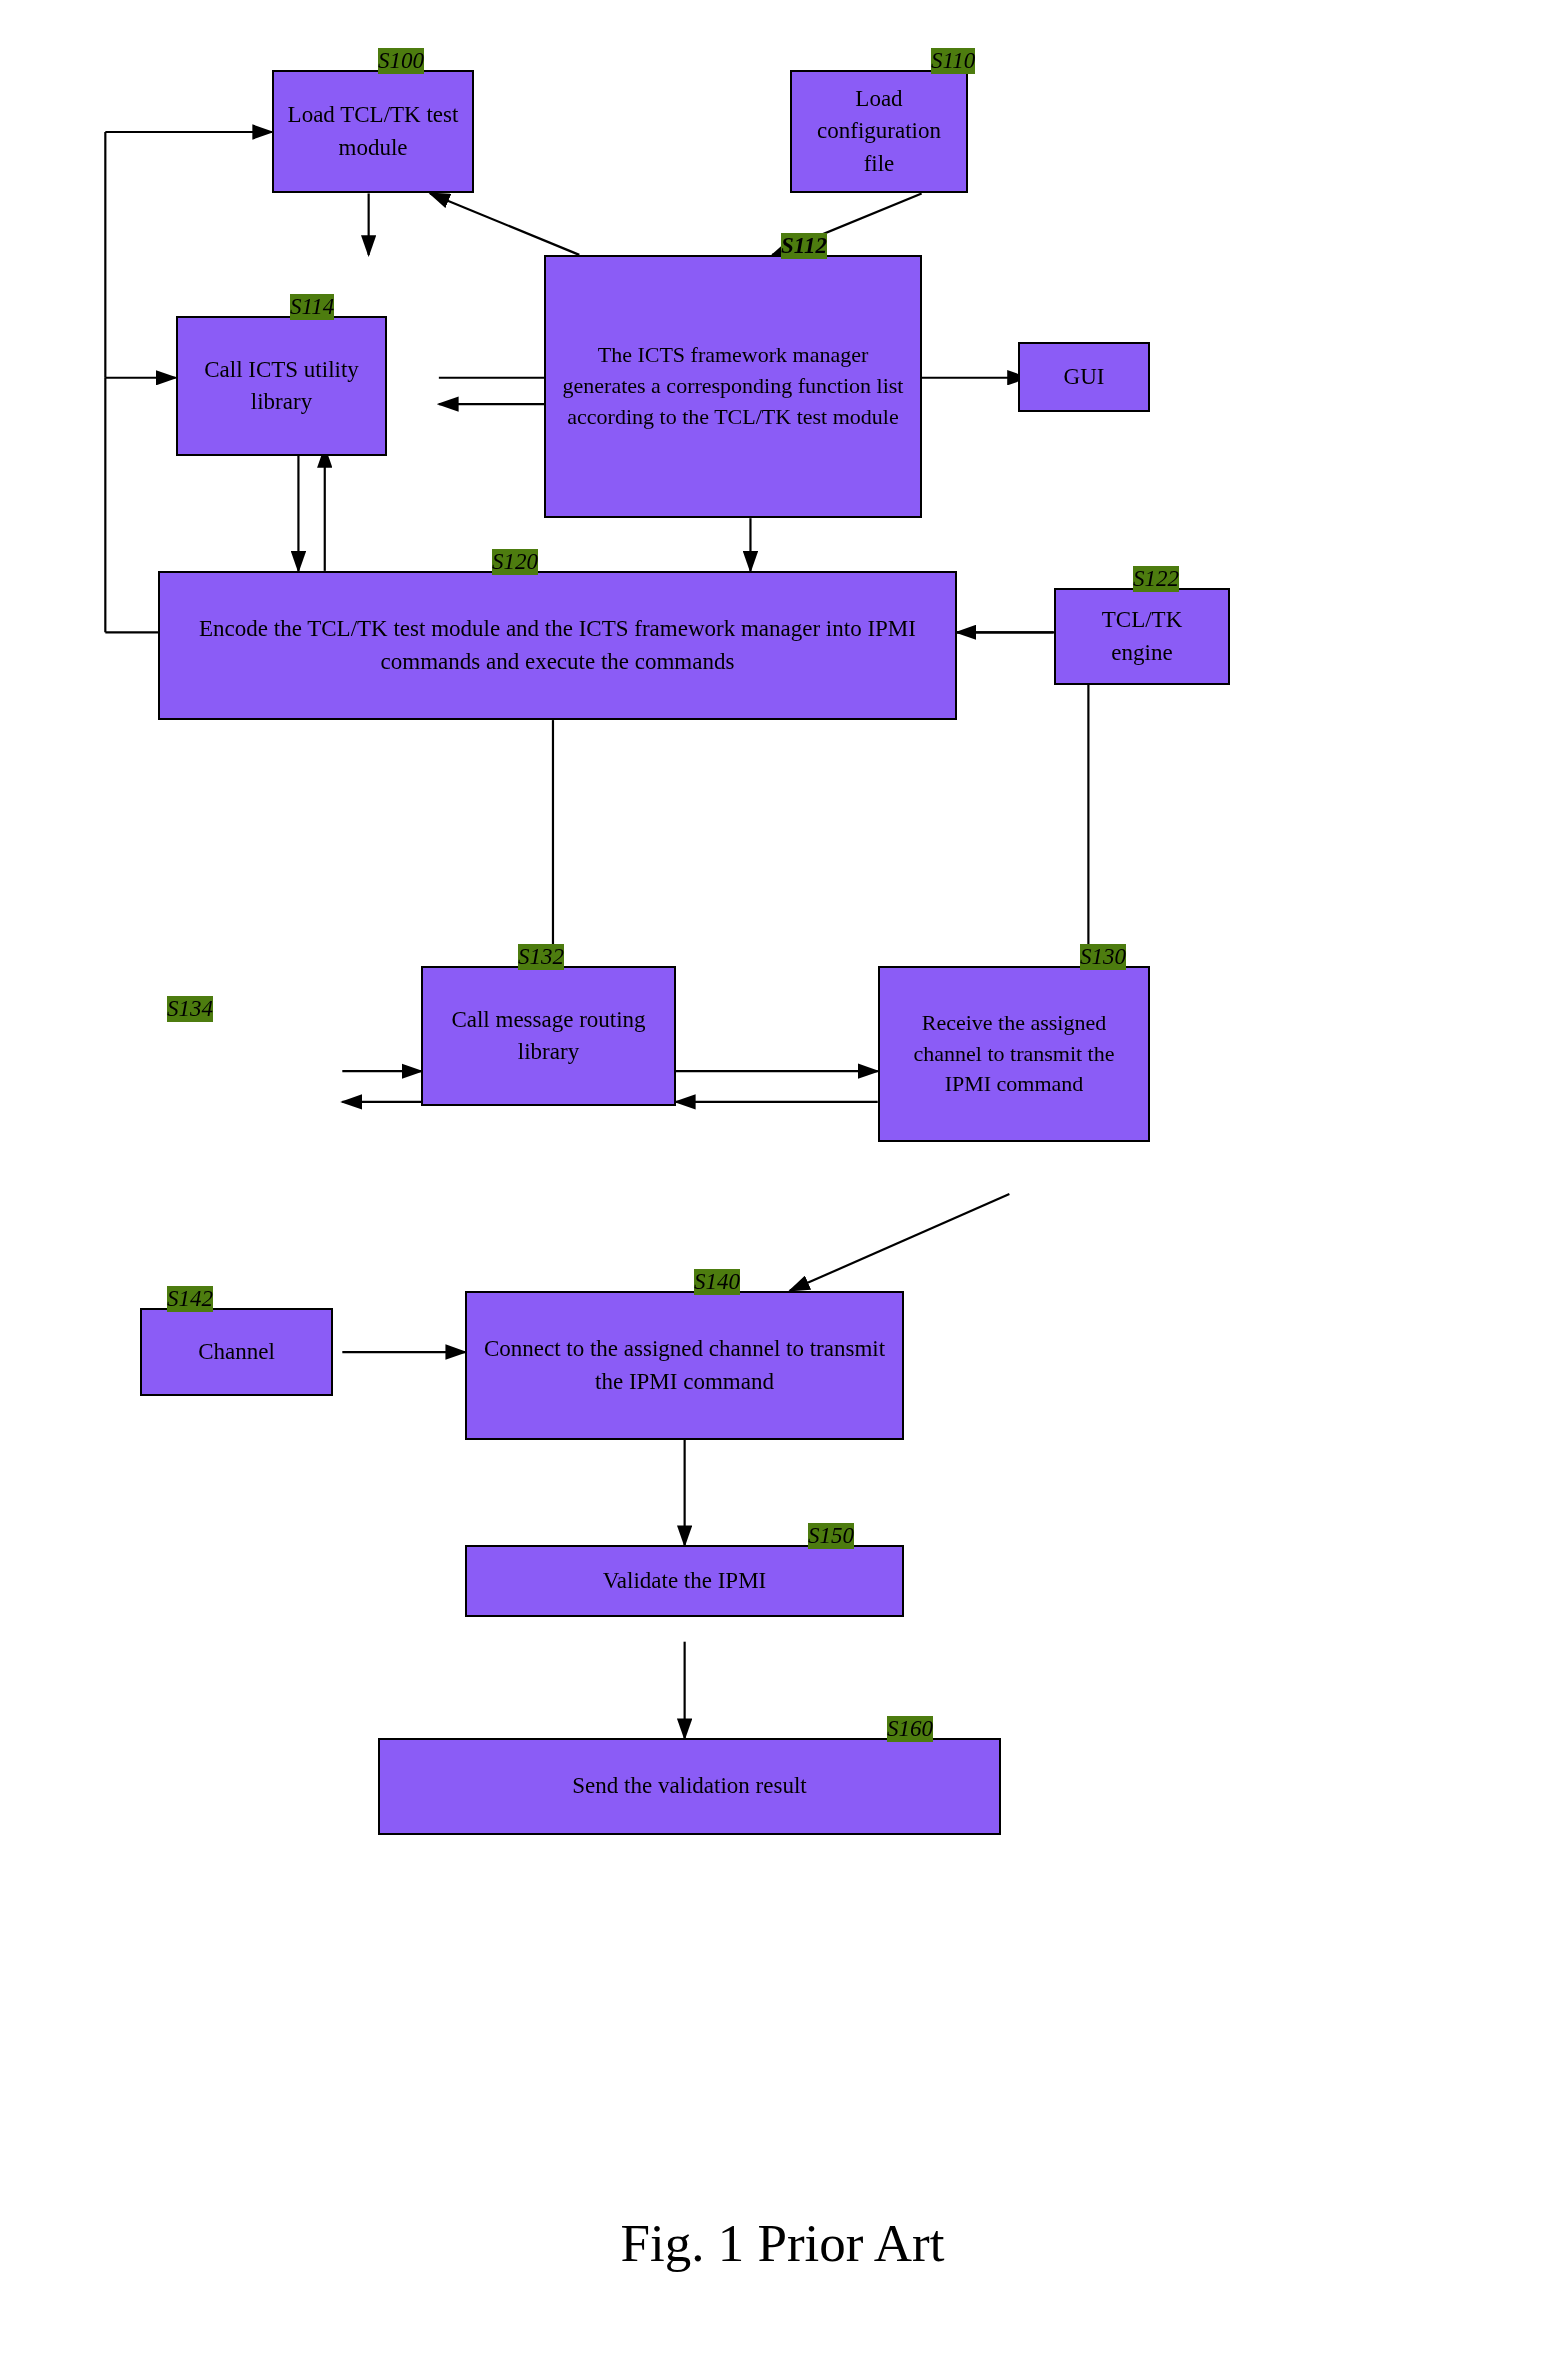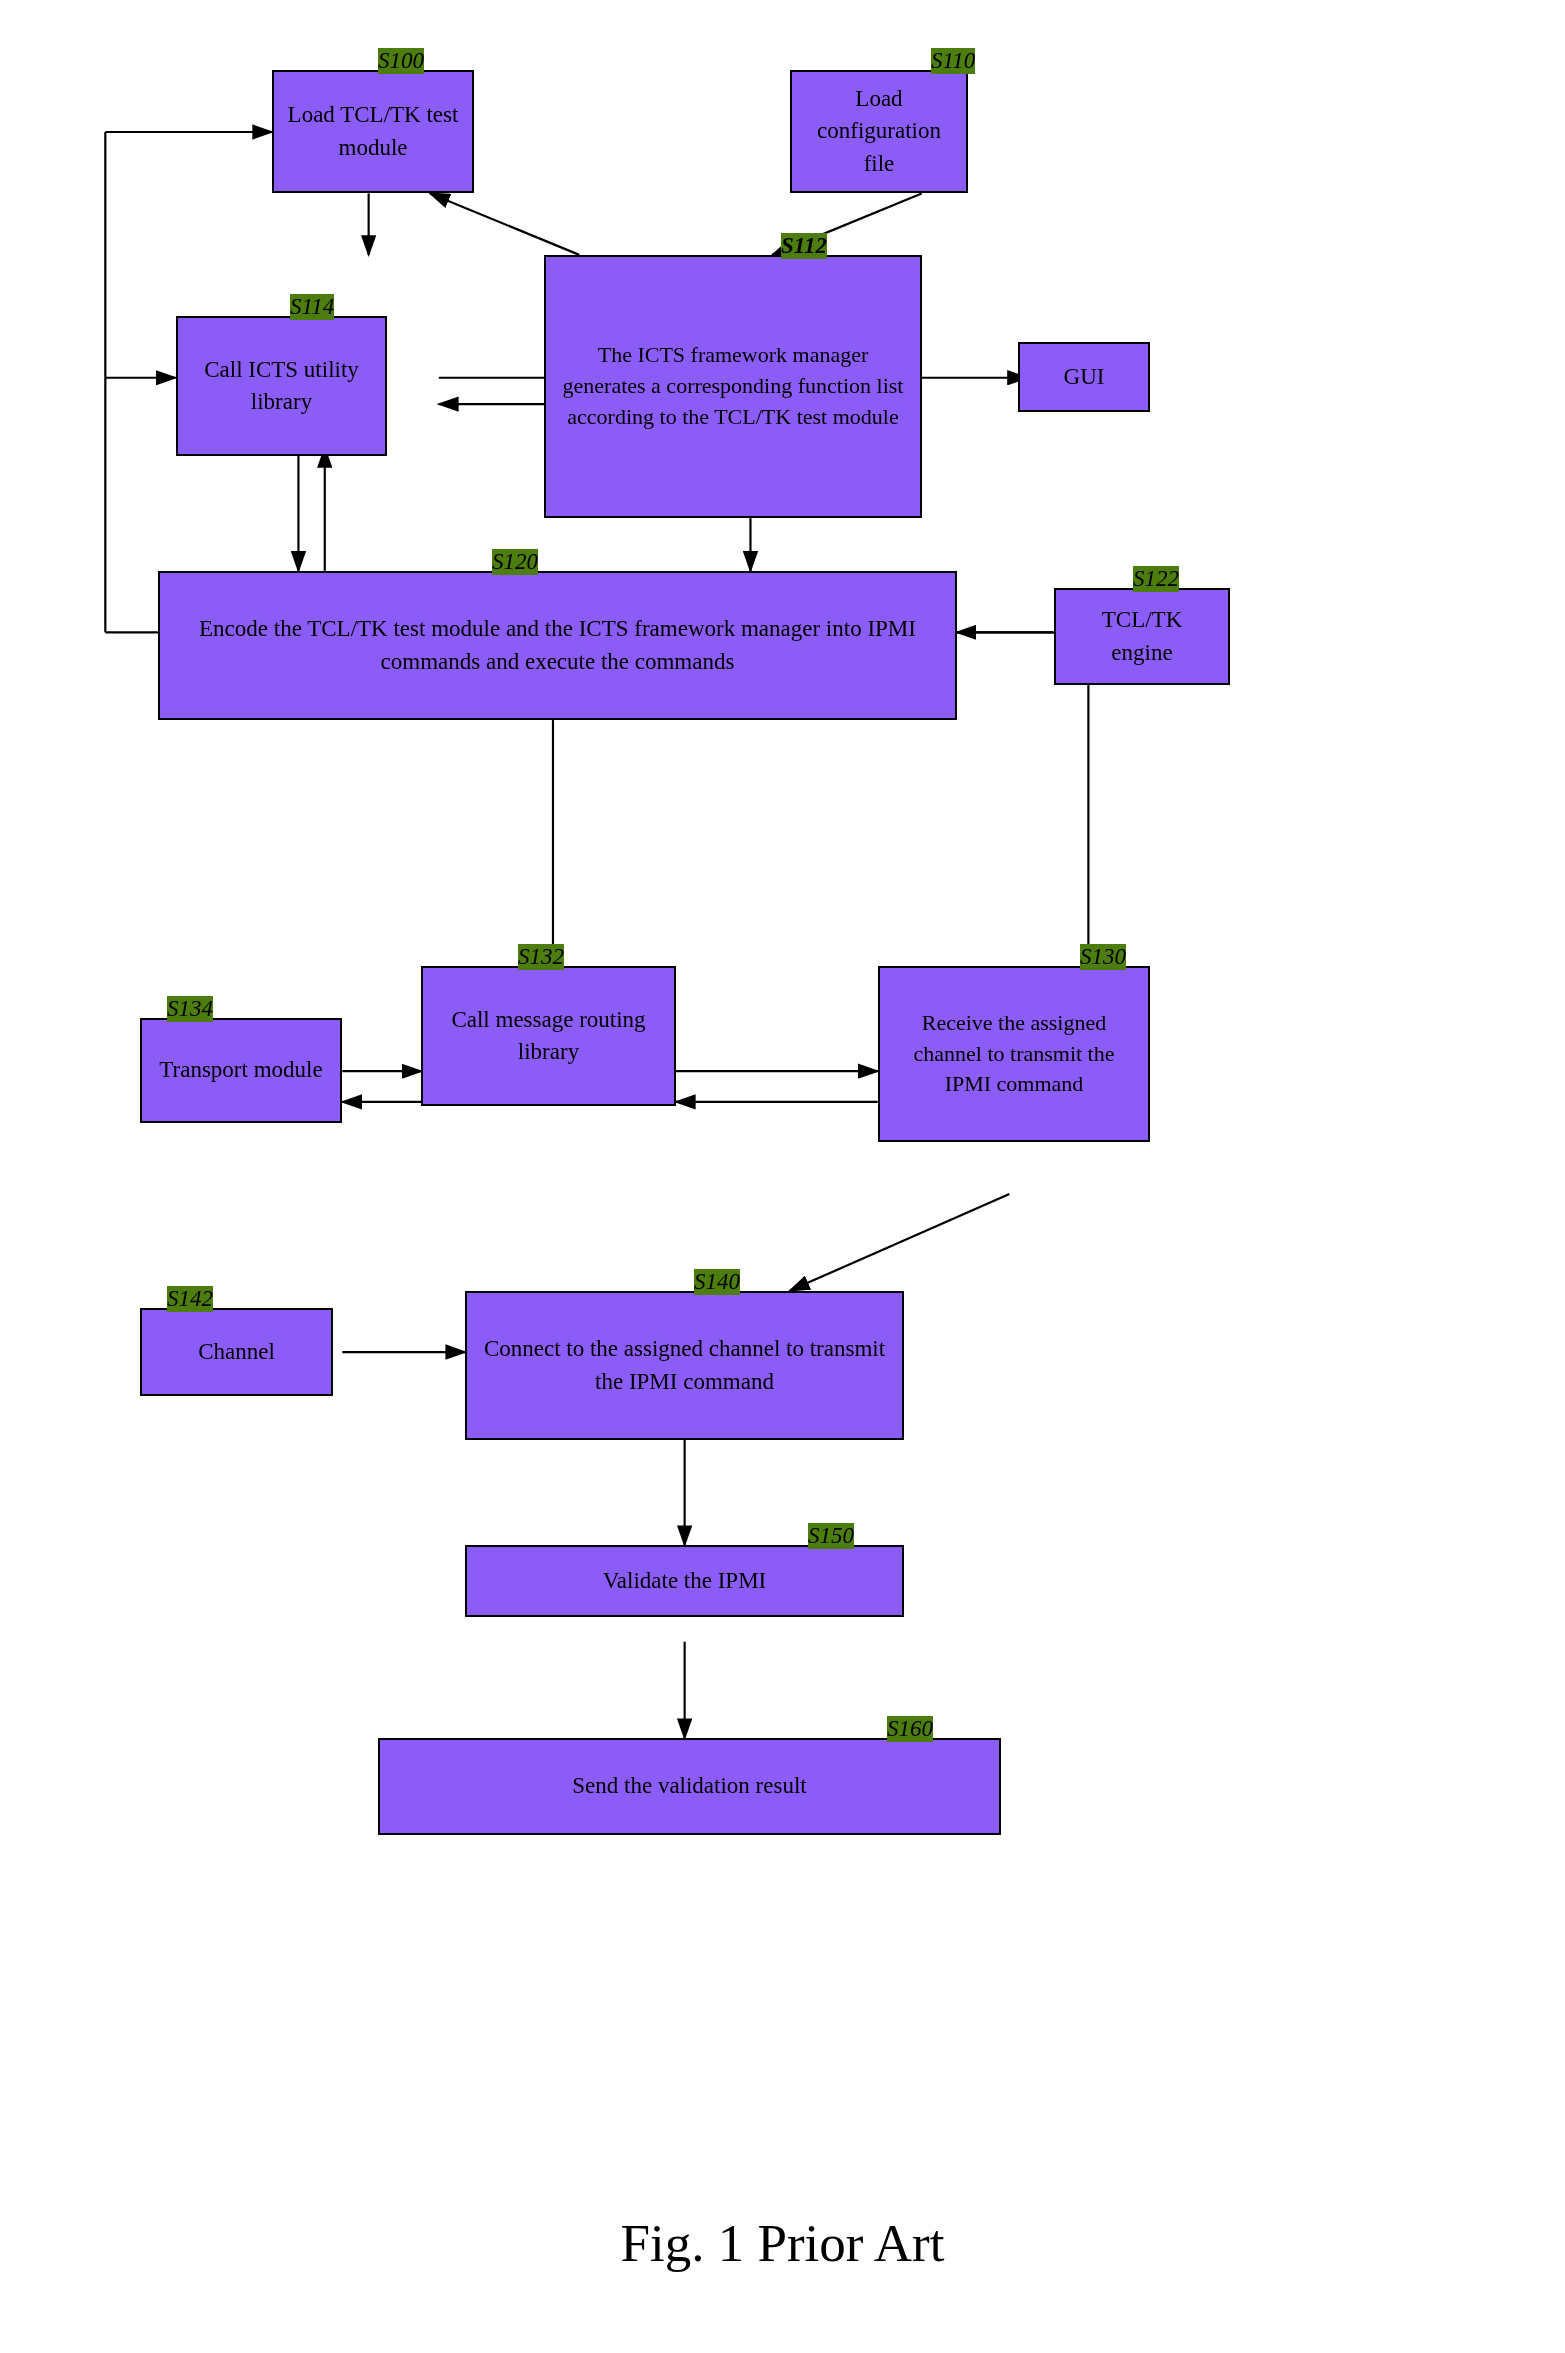--- a/index.html
+++ b/index.html
@@ -175,24 +175,20 @@
   </div>
 
   <div class="box" style="left:421px; top:966px; width:255px; height:140px; font-size:23px;">
     <span>Call message
 routing library</span>
   </div>
   <div class="label" style="left:518px; top:944px;">
     <span>S132</span>
   </div>
 
-  <div class="box" style="left:140px; top:1018px; width:202px; height:105px; font-size:23px;">
-    <span>Transport
-module</span>
-  </div>
   <div class="label" style="left:167px; top:996px;">
     <span>S134</span>
   </div>
 
   <div class="box" style="left:878px; top:966px; width:272px; height:176px; font-size:22px;">
     <span>Receive the assigned
 channel to
 transmit the IPMI
 command</span>
   </div>

